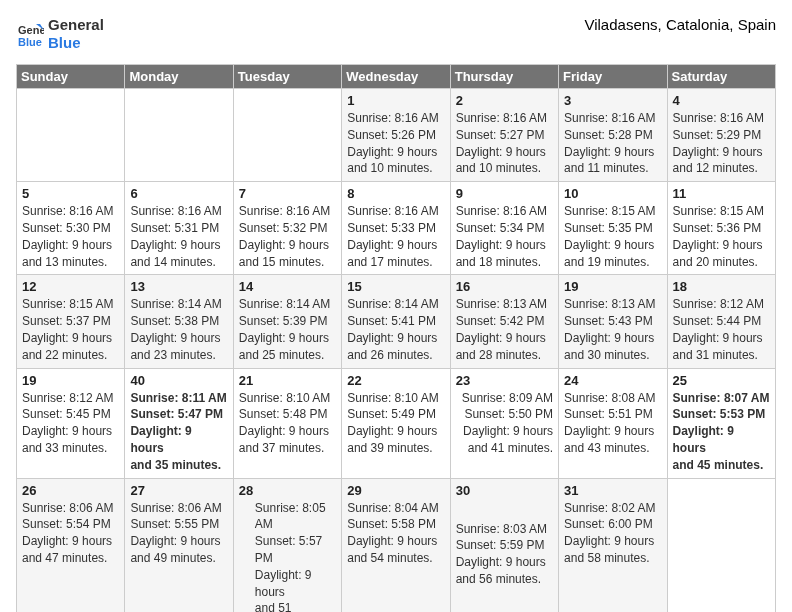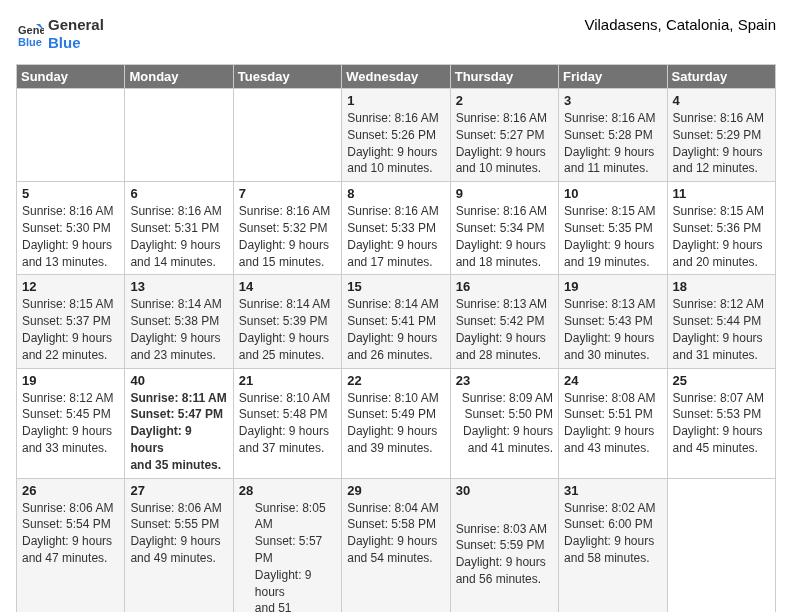--- a/index.html
+++ b/index.html
@@ -282,21 +282,21 @@
         </td>
         <td>
           <span class="day-num">24</span>
           <div class="day-info" style="white-space: pre-line;">Sunrise: 8:08 AM
 Sunset: 5:51 PM
 Daylight: 9 hours
 and 43 minutes.</div>
         </td>
         <td>
           <span class="day-num">25</span>
-          <div class="day-info" style="white-space: pre-line;">Sunrise: 8:07 AM
+          <div class="day-info" style="white-space: pre-line; font-weight: bold;">Sunrise: 8:07 AM
 Sunset: 5:53 PM
 Daylight: 9 hours
 and 45 minutes.</div>
         </td>
       </tr>
       <tr>
         <td>
           <span class="day-num">26</span>
           <div class="day-info" style="white-space: pre-line;">Sunrise: 8:06 AM
 Sunset: 5:54 PM

